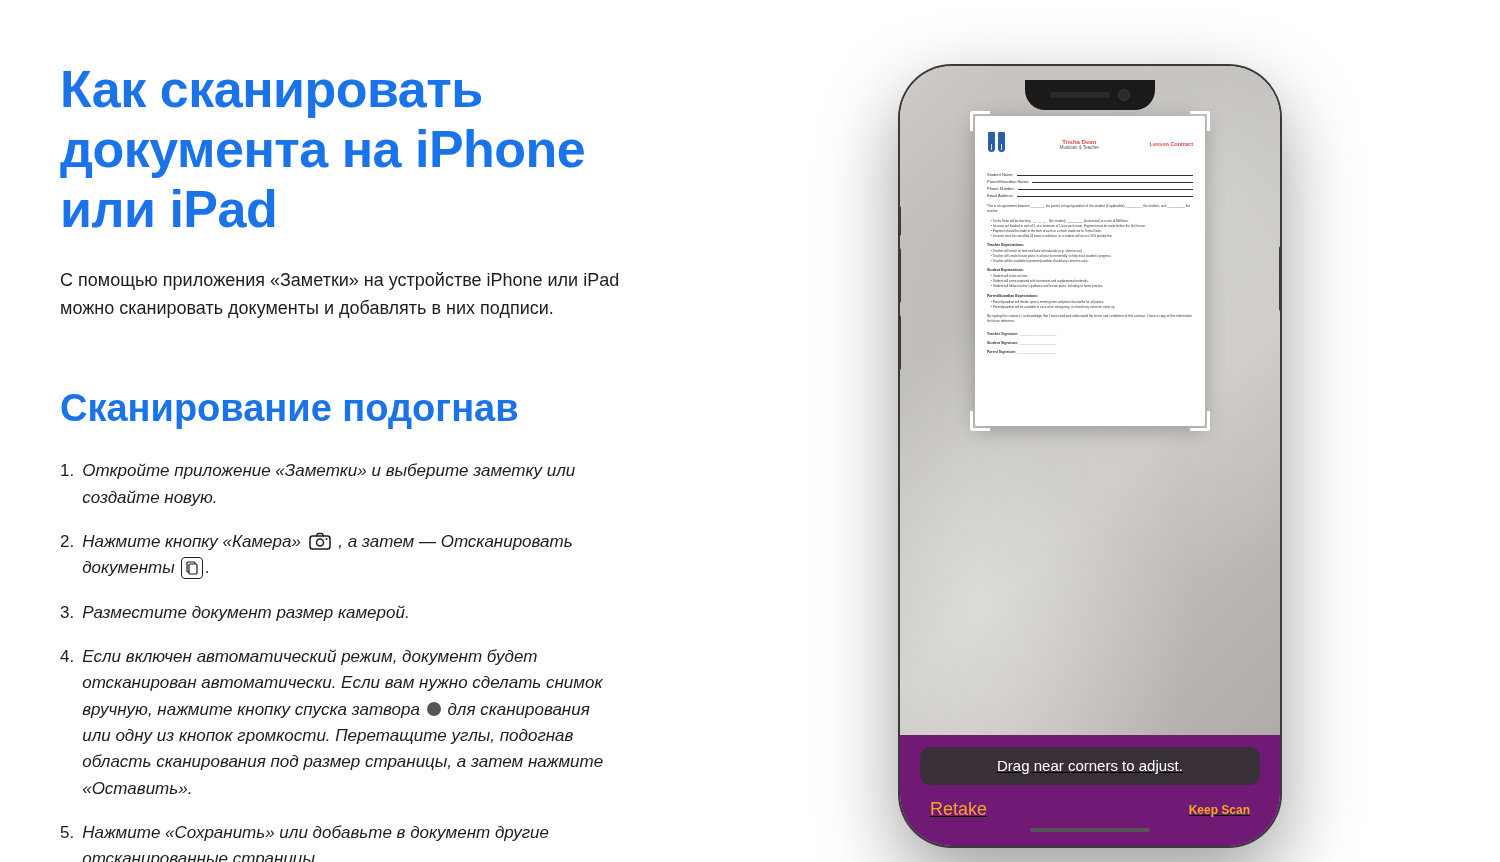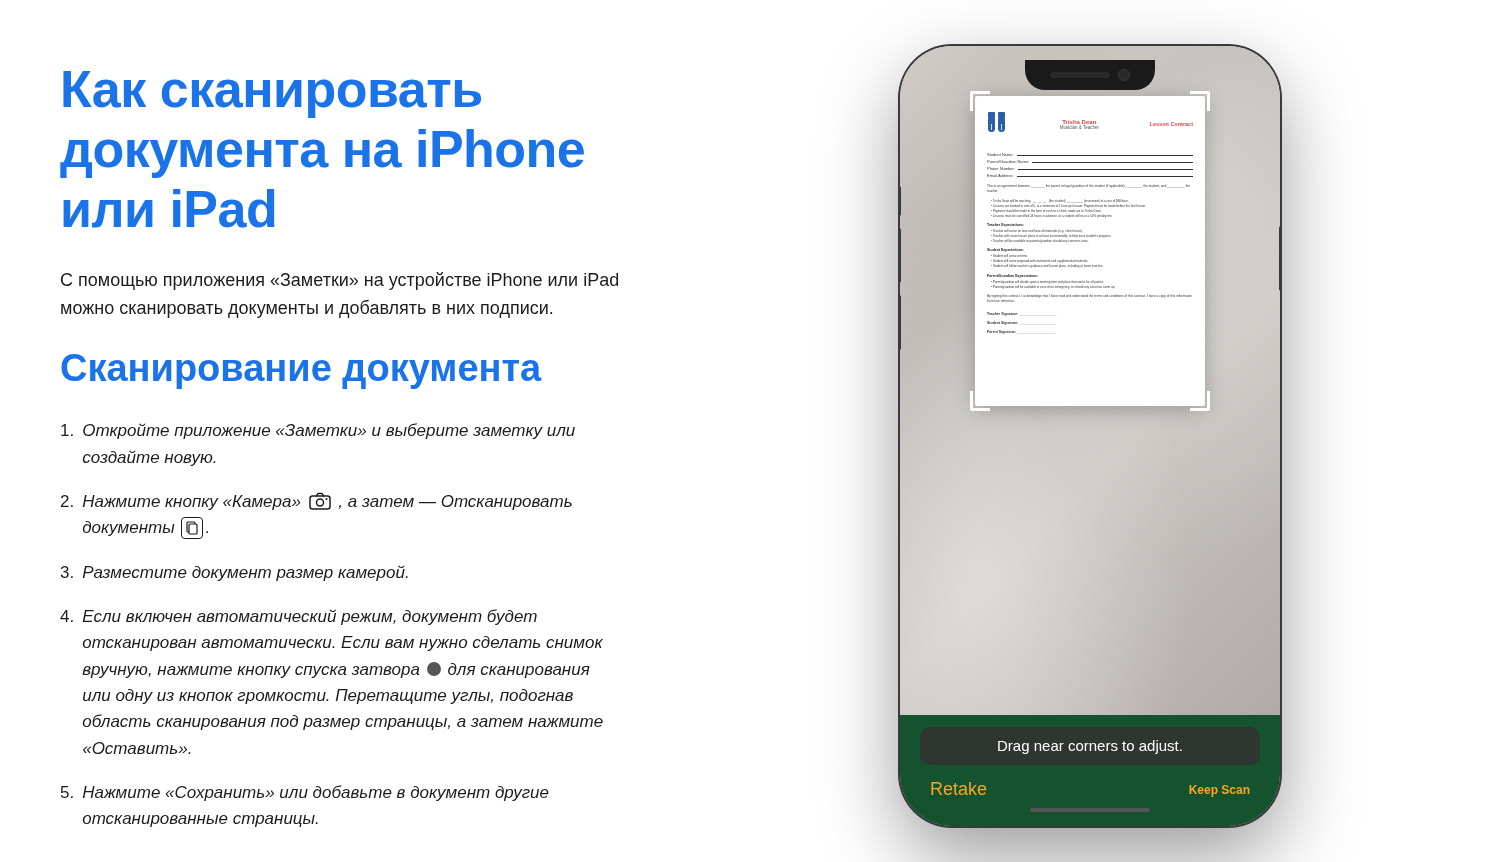--- a/index.html
+++ b/index.html
@@ -28,21 +28,21 @@
       color: #1a73e8;
       line-height: 1.15;
       margin-bottom: 28px;
       letter-spacing: -0.5px;
     }
 
     .subtitle-text {
       font-size: 18px;
       color: #1d1d1f;
       line-height: 1.55;
-      margin-bottom: 24px;
+      margin-bottom: 64px;
       max-width: 580px;
     }
 
     .section-title {
       font-size: 38px;
       font-weight: 700;
       color: #1a73e8;
       margin-bottom: 28px;
     }
 
@@ -343,25 +343,26 @@
 
     .doc-sig-label {
       font-size: 3.5px;
       font-weight: 600;
       color: #333;
       white-space: nowrap;
     }
 
     
     .phone-bottom-bar {
-      background: #14532d;
+      background: #701a75;
       padding: 12px 20px 14px;
       width: 100%;
       z-index: 15;
       position: relative;
+      text-decoration: underline;
     }
 
     .drag-hint {
       background: rgba(50,50,50,0.9);
       border-radius: 10px;
       padding: 10px 16px;
       text-align: center;
       margin-bottom: 14px;
     }
 
@@ -440,21 +441,21 @@
       background: #3a3a3a;
       border-radius: 2px;
     }
   </style>
 </head>
 <body>
 
 <div class="left-panel">
   <h1 class="main-title">Как сканировать документа на iPhone или iPad</h1>
   <p class="subtitle-text">С помощью приложения «Заметки» на устройстве iPhone или iPad можно сканировать документы и добавлять в них подписи.</p>
-  <h2 class="section-title">Сканирование документа</h2>
+  <h2 class="section-title">Сканирование подогнав</h2>
   <ol class="steps-list">
     <li>
       <span class="step-num">1.</span>
       <span class="step-text">Откройте приложение «Заметки» и выберите заметку или создайте новую.</span>
     </li>
     <li>
       <span class="step-num">2.</span>
       <span class="step-text">
         Нажмите кнопку «Камера»
         <span class="camera-icon-inline">

